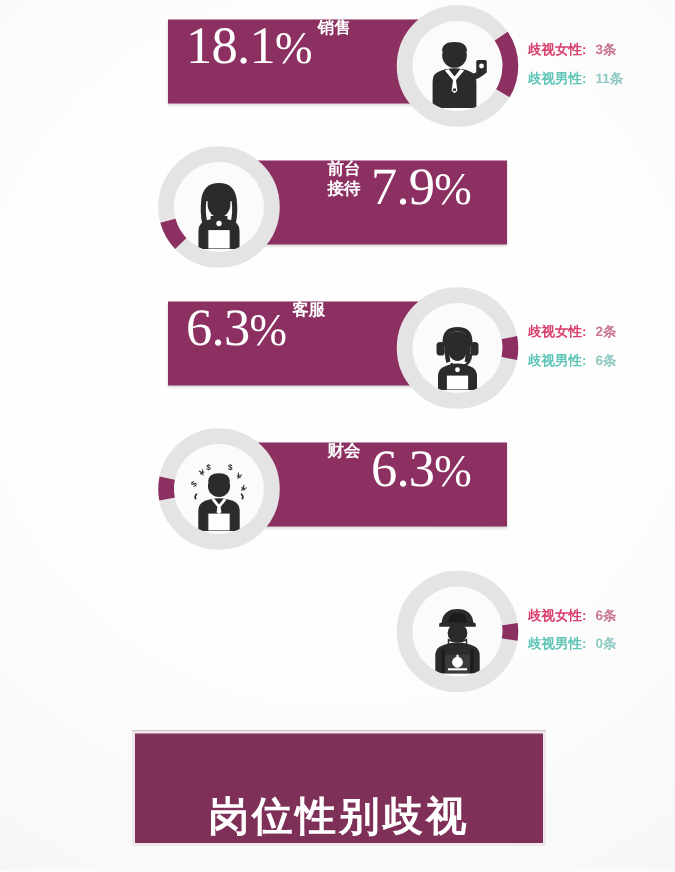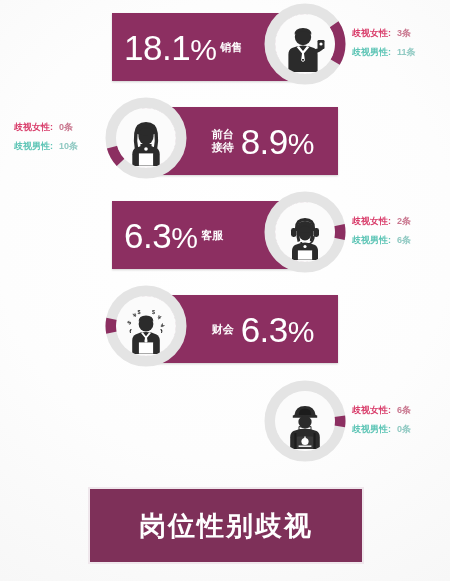--- a/index.html
+++ b/index.html
@@ -33,26 +33,26 @@
   .row.r0 { top: 0px; }
   .row.r1 { top: 94px; }
   .row.r2 { top: 188px; }
   .row.r3 { top: 282px; }
   .row.r4 { top: 377px; }
 
   
   .bar {
     position: absolute;
     top: 13px;
-    height: 68px;
+    height: 56px;
     background: #8c2f61;
     box-shadow: 0 1px 2px rgba(0,0,0,0.18);
     display: flex;
-    align-items: center;
     box-sizing: border-box;
+    font-family: Liberation Serif, serif;
   }
   
   .row.left .bar {
     left: 112px;
     right: auto;
     width: 196px;
     justify-content: flex-start;
     padding-left: 12px;
     padding-right: 56px;
   }
@@ -136,21 +136,21 @@
   #title-bar {
     position: absolute;
     left: 88px;
     top: 487px;
     width: 276px;
     height: 77px;
     background: #7e3059;
     border: 2px solid #efe7ec;
     box-sizing: border-box;
     display: flex;
-    align-items: center;
+    align-items: flex-end;
     justify-content: center;
   }
   #title-text {
     color: #ffffff;
     font-size: 27px;
     font-weight: bold;
     letter-spacing: 2px;
   }
 </style>
 </head>
@@ -185,42 +185,38 @@
     </div>
     <div class="counts">
       <div class="cnt-line"><span class="cnt-f">歧视女性:</span><span class="cnt-num f"><span>3</span><span>条</span></span></div>
       <div class="cnt-line"><span class="cnt-m">歧视男性:</span><span class="cnt-num m"><span>11</span><span>条</span></span></div>
     </div>
   </div>
 
   <div class="row r1 right">
     <div class="bar">
       <span class="job"><span>前台</span><br><span>接待</span></span>
-      <span class="pct"><span>8.9</span><span class="sym">%</span></span>
+      <span class="pct"><span>7.9</span><span class="sym">%</span></span>
     </div>
     <div class="ring-wrap">
       <svg width="84" height="84" viewBox="0 0 84 84">
         <circle cx="42" cy="42" r="35" fill="none" stroke="#e4e4e4" stroke-width="11"></circle>
         <circle cx="42" cy="42" r="35" fill="none" stroke="#8c2f61" stroke-width="11" stroke-dasharray="17.4 180" stroke-dashoffset="-138" transform="rotate(-90 42 42)"></circle>
       </svg>
       <div class="ring-hole">
         <svg width="42" height="46" viewBox="0 0 42 46">
           <path d="M21 2 q10.5 0 11.8 11 q1 8.5 -0.6 16 l-3.4 -1 q1.6 -7 0.6 -14 q-8.4 2.6 -16.8 0 q-1 7 0.6 14 l-3.4 1 q-1.6 -7.5 -0.6 -16 Q10.5 2 21 2z" fill="#2b2b2b"></path>
           <ellipse cx="21" cy="16" rx="7.6" ry="9" fill="#2b2b2b"></ellipse>
           <path d="M21 8 q7.6 0 7.6 6.5 q-7.6 1.6 -15.2 0 Q13.4 8 21 8z" fill="#2b2b2b"></path>
           <path d="M15.4 24 h11.2 v4 h-11.2z" fill="#2b2b2b"></path>
           <path d="M10.5 28 q4.5 -2.5 10.5 -2.5 q6 0 10.5 2.5 q3.2 1.8 3.2 6.2 V46 H7.3 V34.2 q0 -4.4 3.2 -6.2z" fill="#2b2b2b"></path>
           <rect x="13.5" y="33" width="15" height="13" fill="#ffffff" stroke="#2b2b2b" stroke-width="0.8"></rect>
           <circle cx="21" cy="29" r="1.8" fill="#ffffff"></circle>
         </svg>
       </div>
-    </div>
-    <div class="counts">
-      <div class="cnt-line"><span class="cnt-f">歧视女性:</span><span class="cnt-num f"><span>0</span><span>条</span></span></div>
-      <div class="cnt-line"><span class="cnt-m">歧视男性:</span><span class="cnt-num m"><span>10</span><span>条</span></span></div>
     </div>
   </div>
 
   <div class="row r2 left">
     <div class="bar">
       <span class="pct"><span>6.3</span><span class="sym">%</span></span>
       <span class="job"><span>客服</span></span>
     </div>
     <div class="ring-wrap">
       <svg width="84" height="84" viewBox="0 0 84 84">

